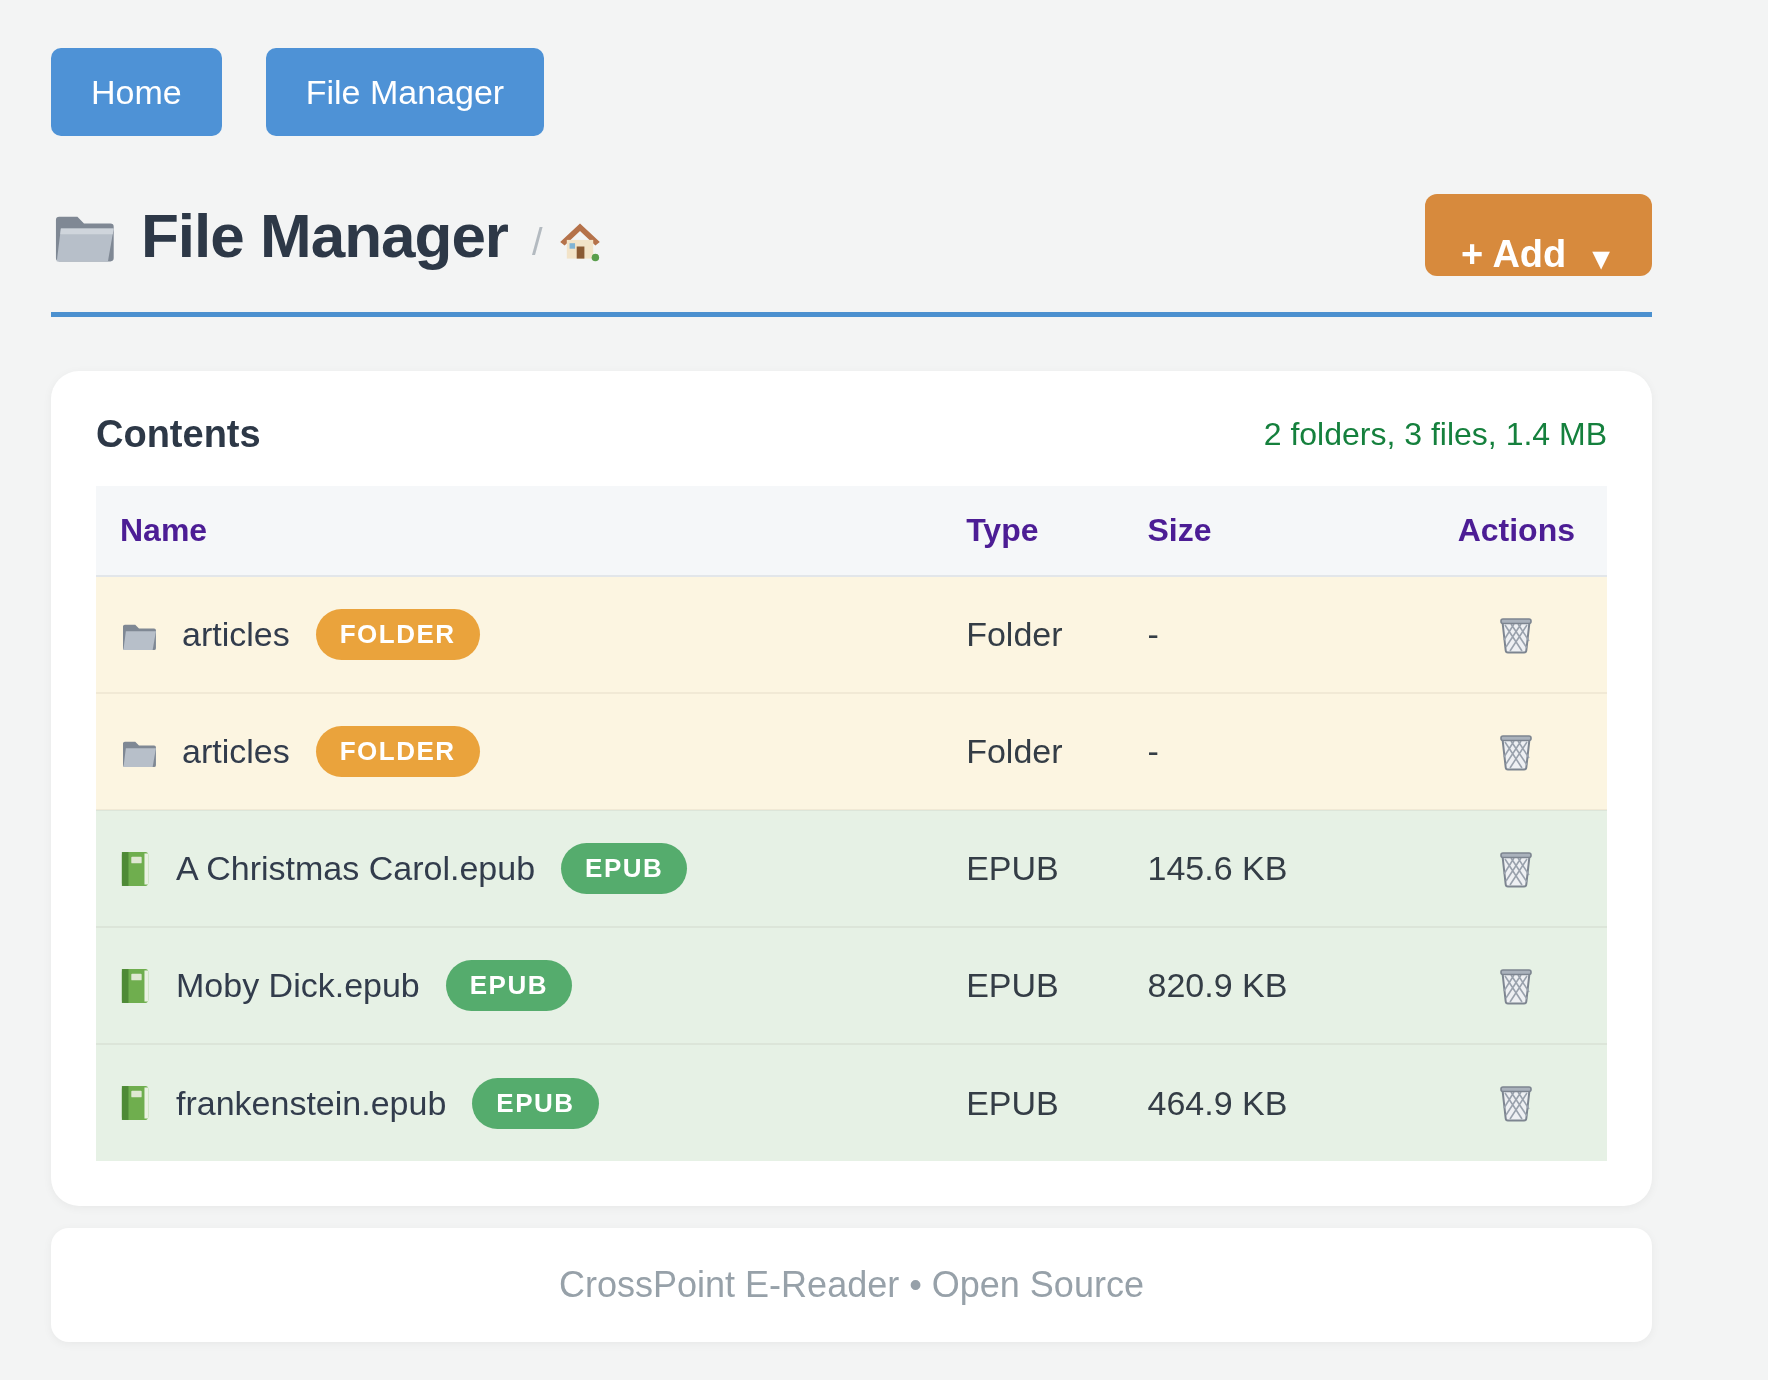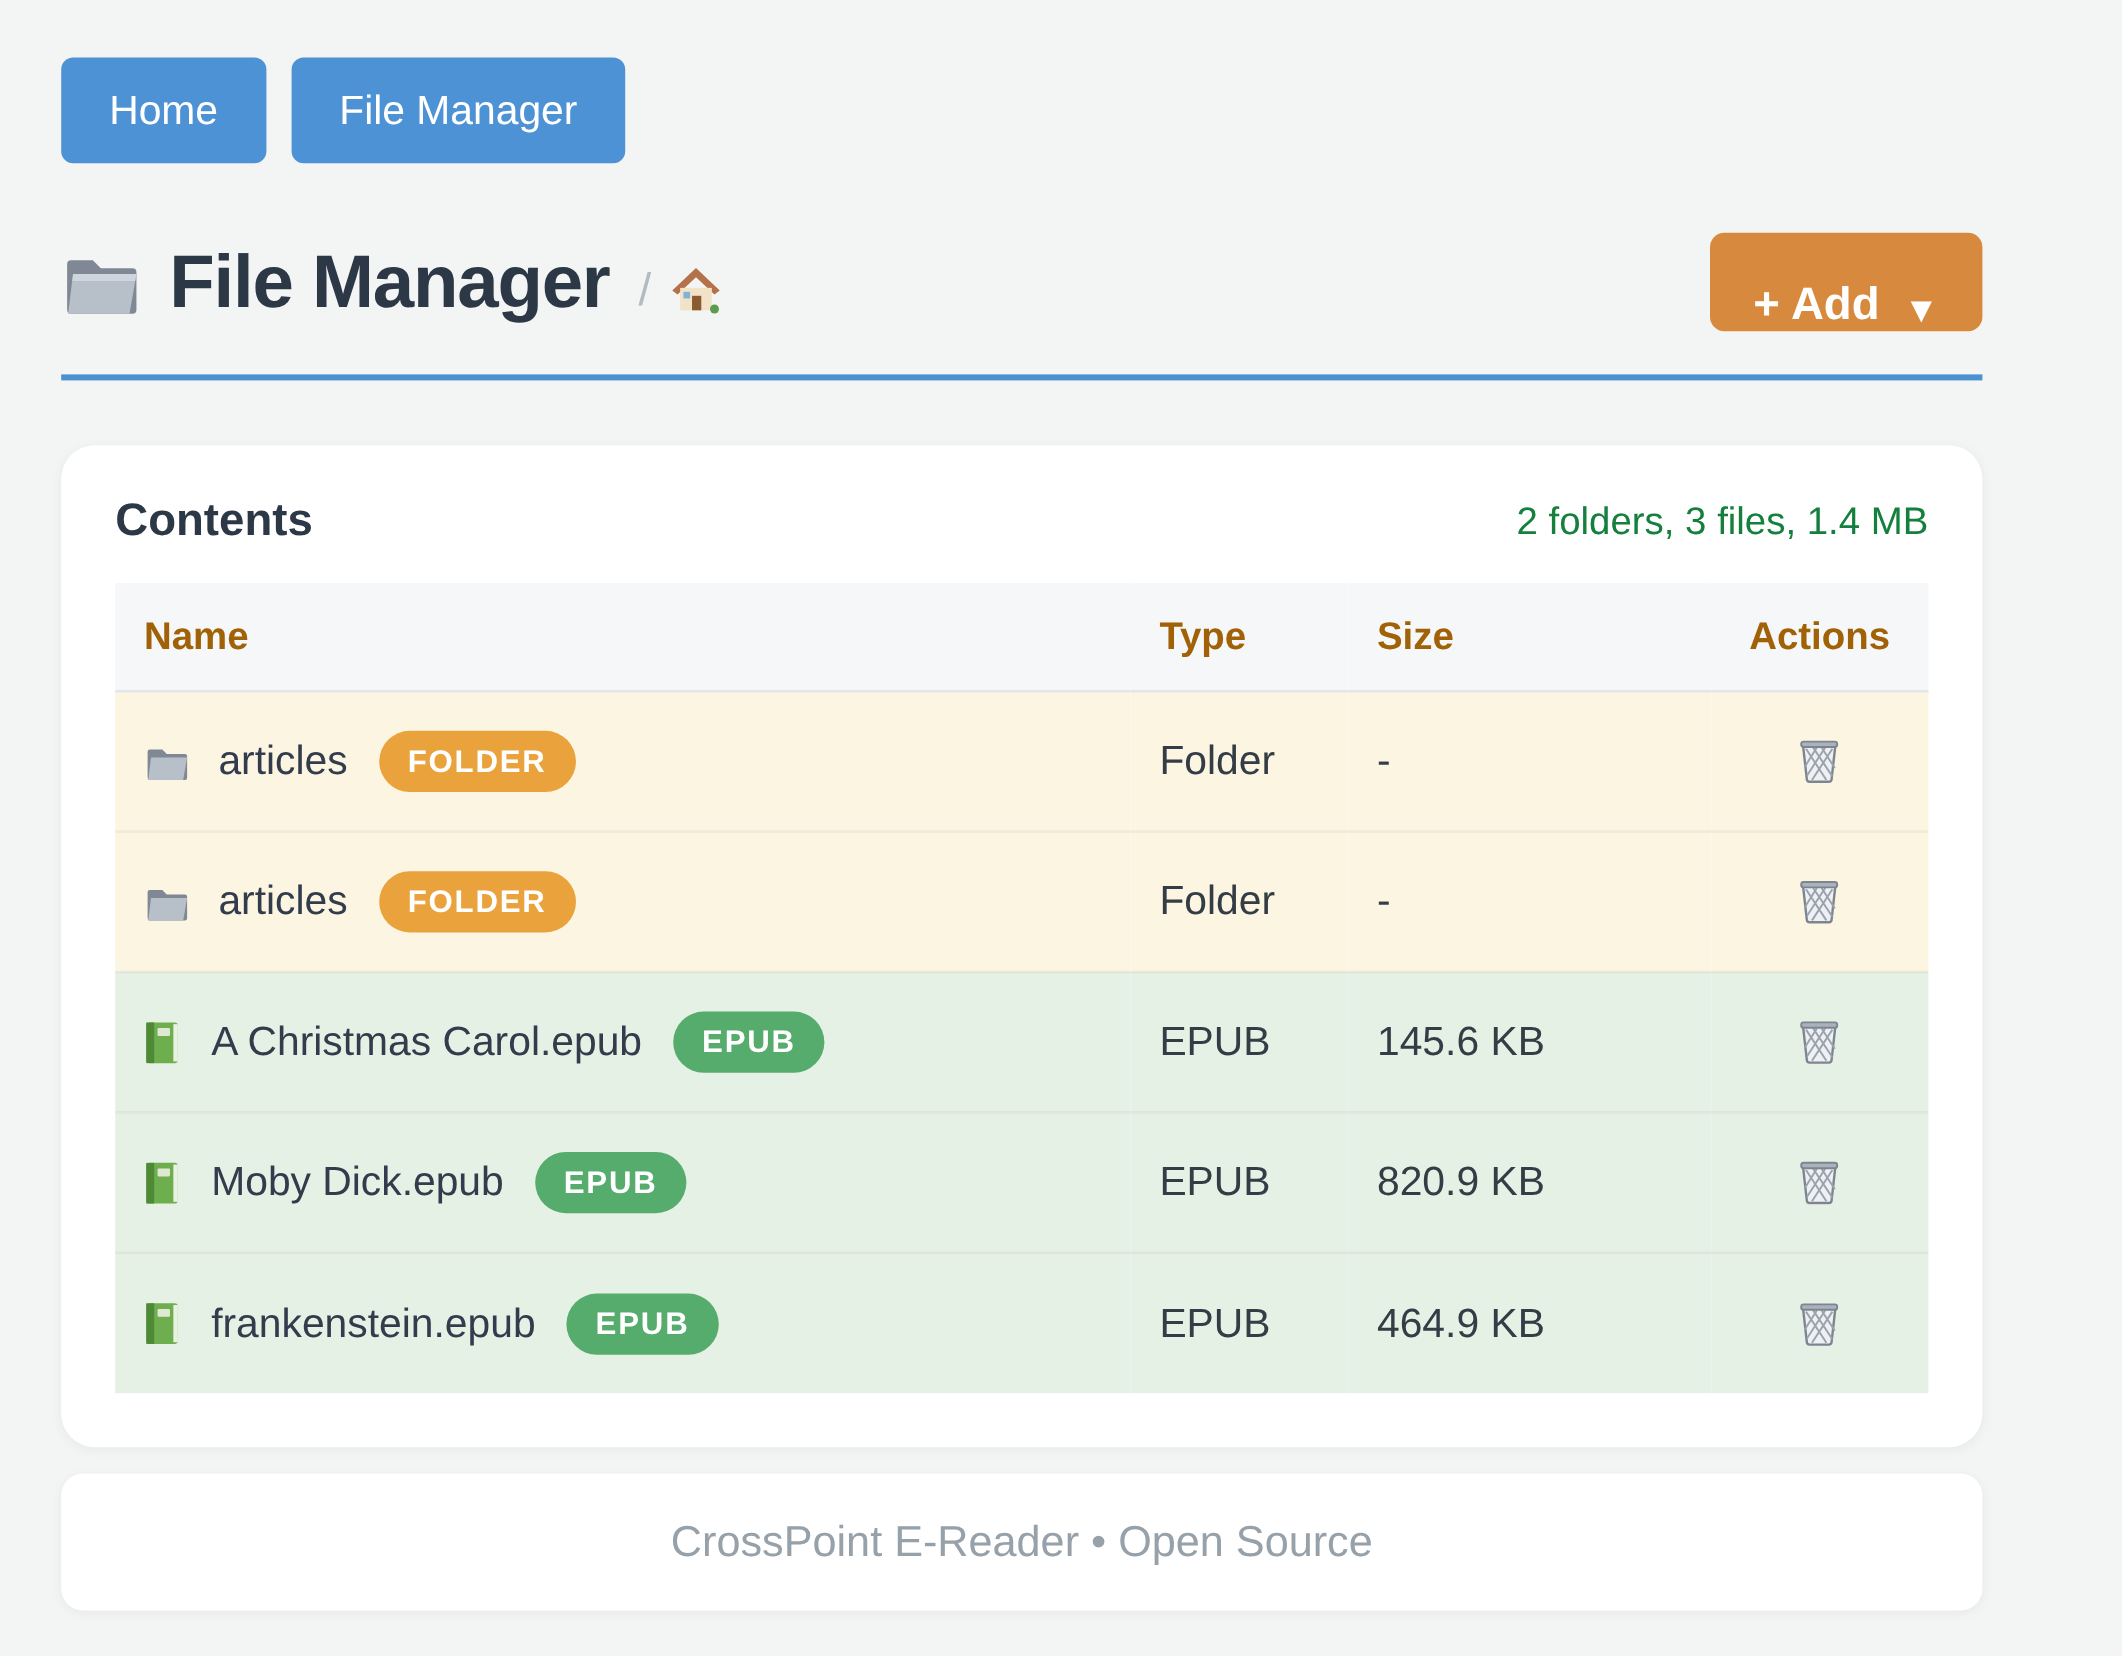--- a/index.html
+++ b/index.html
@@ -6,21 +6,21 @@
   html, body { width: 1768px; height: 1380px; }
   body {
     font-family: "Liberation Sans", "DejaVu Sans", sans-serif;
     background: #f3f4f4;
     color: #2d3847;
     overflow: hidden;
   }
   .page { width: 1768px; height: 1380px; padding: 48px 116px 0 51px; }
 
   
-  .topnav { display: flex; gap: 21px; }
+  .topnav { display: flex; gap: 44px; }
   .nav-btn {
     height: 88px; padding: 0 40px;
     background: #4e92d6; color: #ffffff;
     font-family: inherit; font-size: 34px;
     border: none; border-radius: 10px; cursor: pointer;
     display: inline-flex; align-items: center; justify-content: center;
   }
 
   
   .page-header { margin-top: 58px; display: flex; justify-content: space-between; align-items: center; }
@@ -49,21 +49,21 @@
   .card-head { display: flex; justify-content: space-between; align-items: center; }
   .card-title { font-size: 38px; font-weight: bold; color: #2d3847; }
   .card-summary { font-size: 32px; color: #15803d; }
 
   
   table { width: 100%; border-collapse: collapse; margin-top: 30px; }
   col.c-name { width: 56%; } col.c-type { width: 12%; }
   col.c-size { width: 20%; } col.c-actions { width: 12%; }
   thead th {
     background: #f5f7f9; text-align: left;
-    font-size: 32px; font-weight: bold; color: #a16207;
+    font-size: 32px; font-weight: bold; color: #4c1d95;
     padding: 26px 24px; border-bottom: 2px solid #e2e6ea;
   }
   th.actions-col, td.actions-cell { text-align: center; }
   tbody td { height: 117px; padding: 0 24px; font-size: 34px; color: #343d46; }
   tr.folder-row td { background: #fcf5e1; }
   tr.epub-row td { background: #e6f1e5; margin-top: 23px; }
   tbody tr + tr td { border-top: 2px solid rgba(60,55,30,0.06); }
   .name-flex { display: flex; align-items: center; }
   .file-icon { flex: none; margin-right: 24px; display: inline-flex; }
   .file-name { color: #323c4c; cursor: pointer; }

